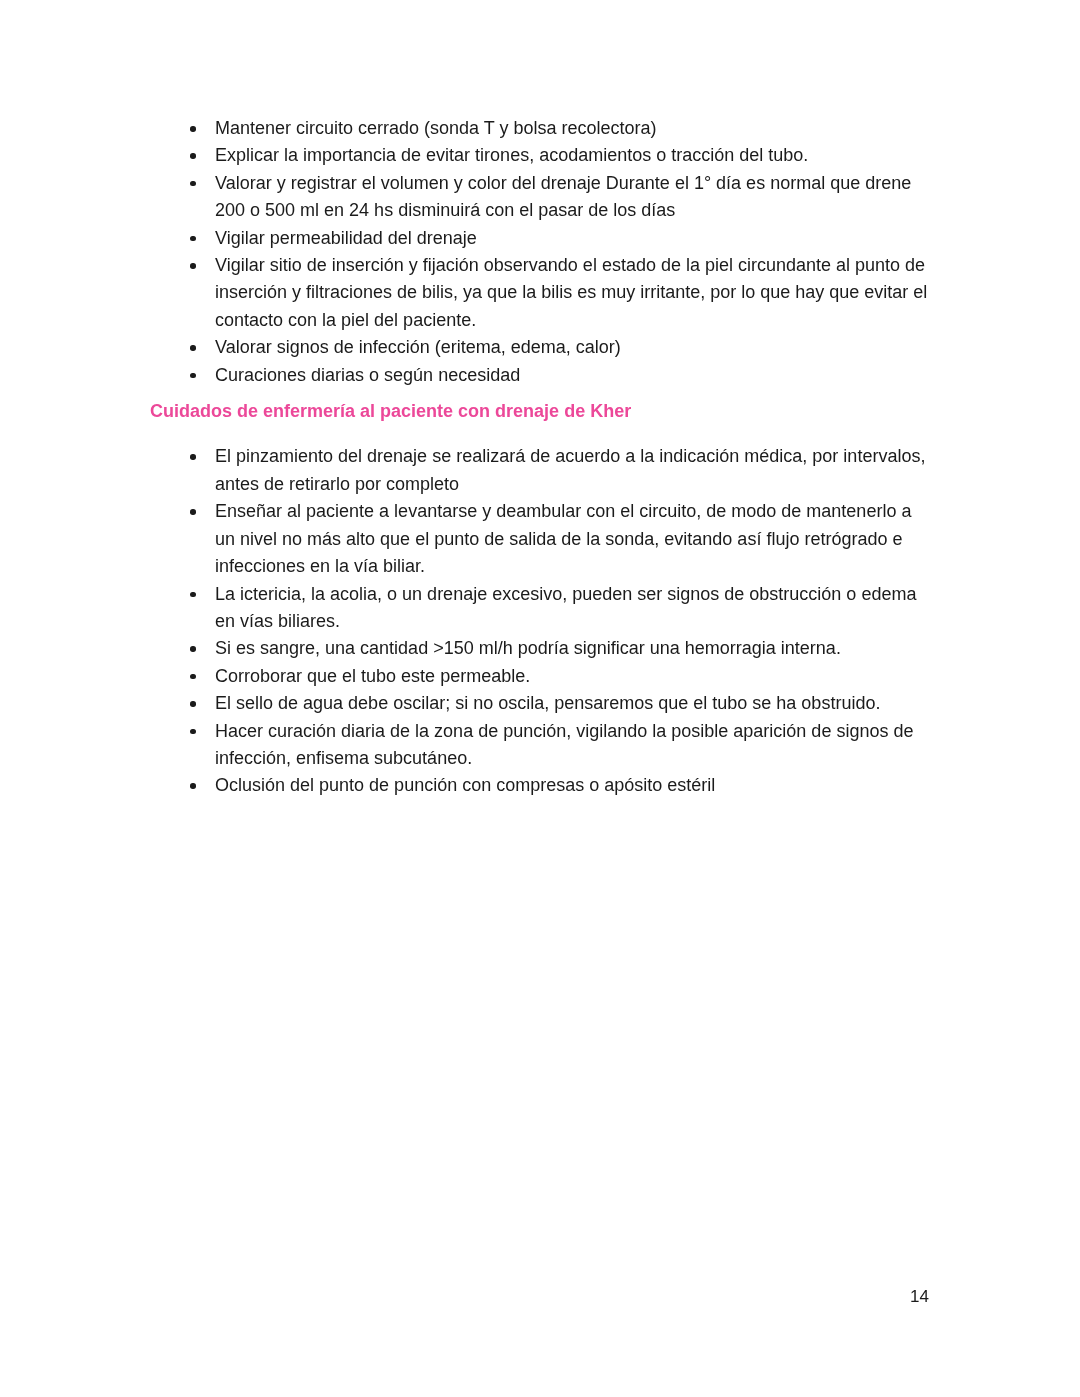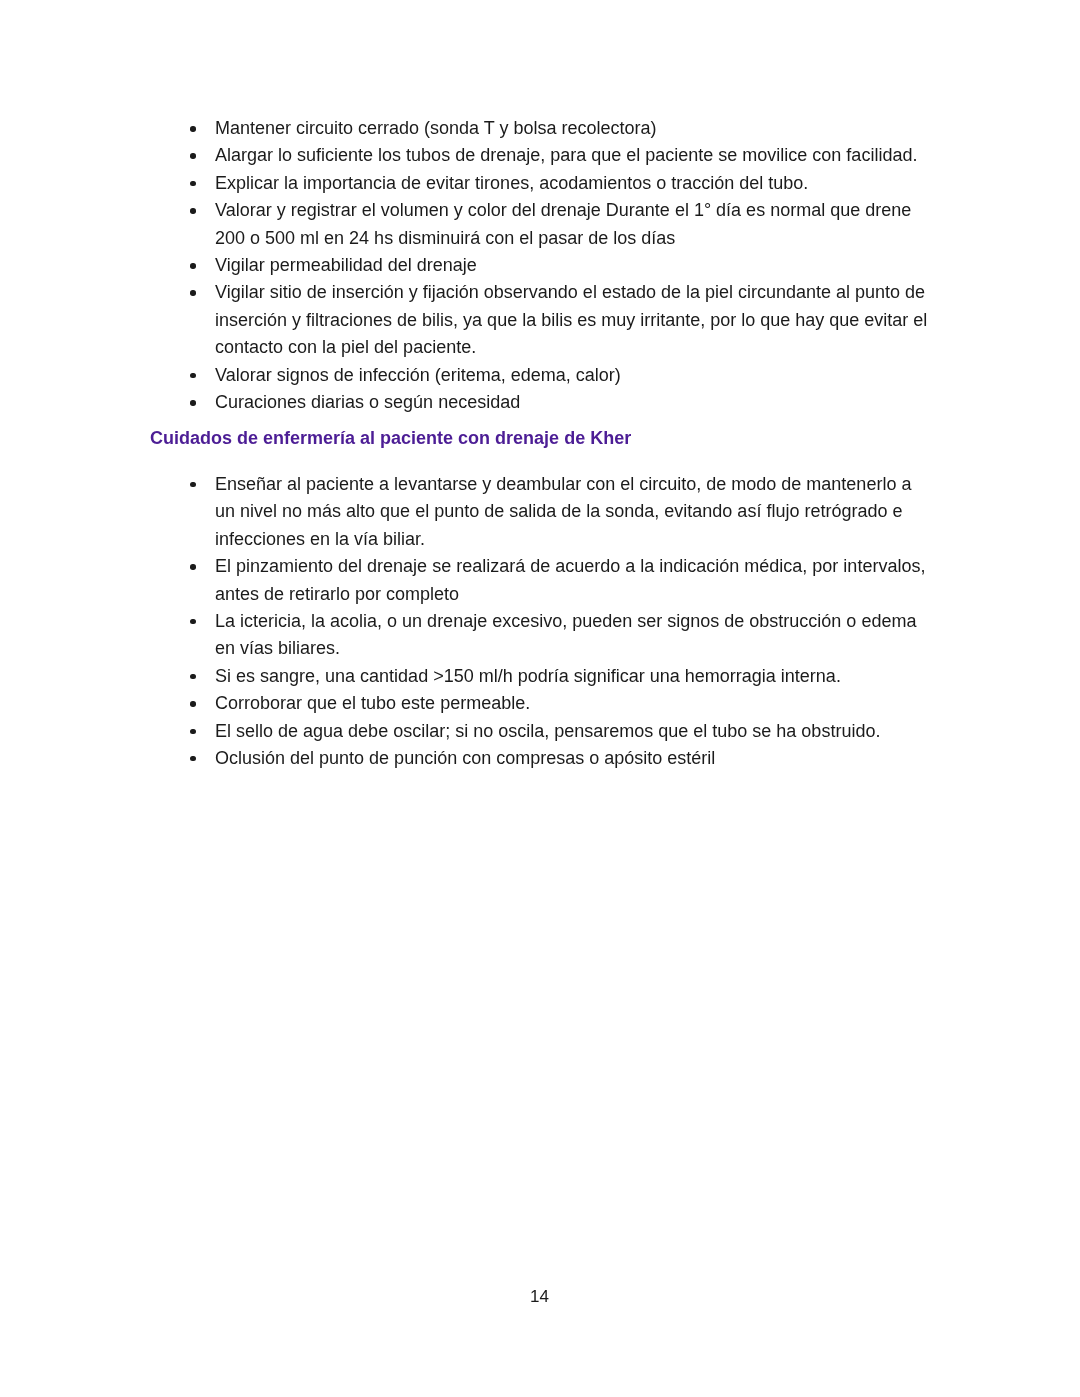--- a/index.html
+++ b/index.html
@@ -42,61 +42,61 @@
     width: 5.5px;
     height: 5.5px;
     border-radius: 50%;
     background: #1b1b1b;
   }
   h2.doc-heading {
     font-size: 18px;
     line-height: 27.4px;
     font-weight: bold;
     margin: 9px 0 18px 0;
-    color: #4c1d95;
+    color: #ec4899;
   }
   .page-number {
     position: absolute;
     top: 1283px;
     left: 150px;
     width: 779px;
-    text-align: center;
+    text-align: right;
     font-size: 17px;
     line-height: 27.4px;
   }
 </style>
 </head>
 <body>
 
 <div class="page">
   <div class="content">
 
     <ul class="doc-list">
       <li>Mantener circuito cerrado (sonda T y bolsa recolectora)</li>
-      <li>Alargar lo suficiente los tubos de drenaje, para que el paciente se movilice con facilidad.</li>
       <li>Explicar la importancia de evitar tirones, acodamientos o tracción del tubo.</li>
       <li>Valorar y registrar el volumen y color del drenaje Durante el 1° día es normal que drene 200 o 500 ml en 24 hs disminuirá con el pasar de los días</li>
       <li>Vigilar permeabilidad del drenaje</li>
       <li>Vigilar sitio de inserción y fijación observando el estado de la piel circundante al punto de inserción y filtraciones de bilis, ya que la bilis es muy irritante, por lo que hay que evitar el contacto con la piel del paciente.</li>
       <li>Valorar signos de infección (eritema, edema, calor)</li>
       <li>Curaciones diarias o según necesidad</li>
     </ul>
 
     <h2 class="doc-heading">Cuidados de enfermería al paciente con drenaje de Kher</h2>
 
     <ul class="doc-list">
+      <li>El pinzamiento del drenaje se realizará de acuerdo a la indicación médica, por intervalos, antes de retirarlo por completo</li>
       <li>Enseñar al paciente a levantarse y deambular con el circuito, de modo de mantenerlo a un nivel no más alto que el punto de salida de la sonda, evitando así flujo retrógrado e infecciones en la vía biliar.</li>
-      <li>El pinzamiento del drenaje se realizará de acuerdo a la indicación médica, por intervalos, antes de retirarlo por completo</li>
       <li>La ictericia, la acolia, o un drenaje excesivo, pueden ser signos de obstrucción o edema en vías biliares.</li>
     </ul>
 
 
     <ul class="doc-list">
       <li>Si es sangre, una cantidad &gt;150 ml/h podría significar una hemorragia interna.</li>
       <li>Corroborar que el tubo este permeable.</li>
       <li>El sello de agua debe oscilar; si no oscila, pensaremos que el tubo se ha obstruido.</li>
+      <li>Hacer curación diaria de la zona de punción, vigilando la posible aparición de signos de infección, enfisema subcutáneo.</li>
       <li>Oclusión del punto de punción con compresas o apósito estéril</li>
     </ul>
 
   </div>
 
   <div class="page-number">14</div>
 </div>
 
 </body></html>

